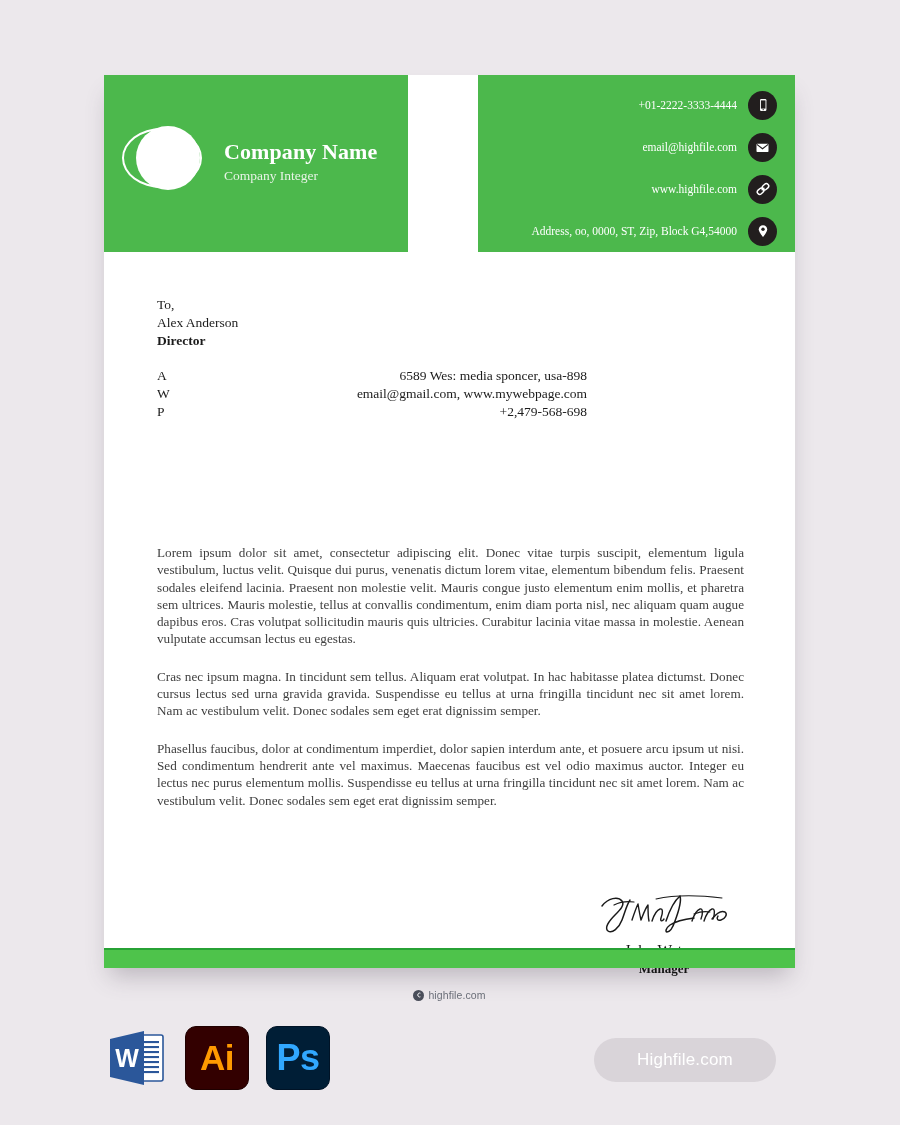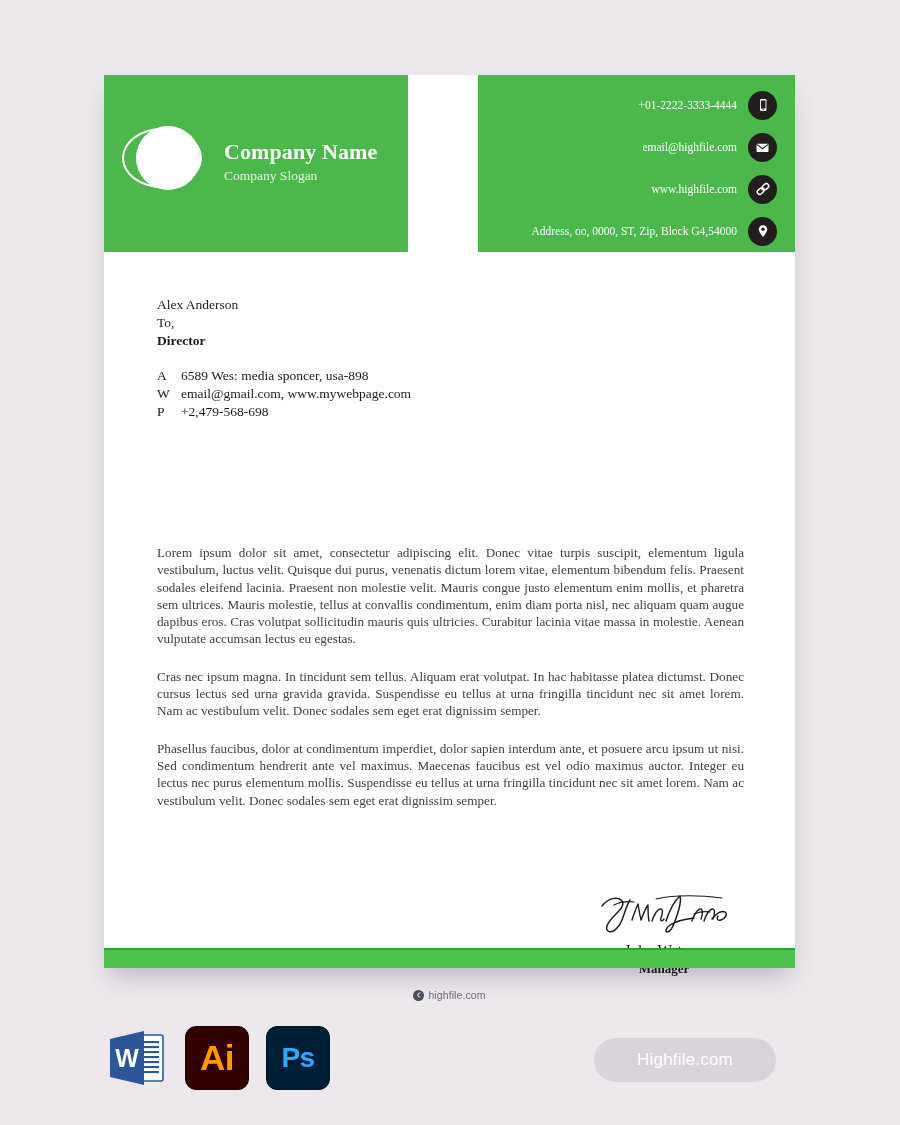--- a/index.html
+++ b/index.html
@@ -170,21 +170,21 @@
     display: flex;
     font-family: "Liberation Serif", serif;
     font-size: 13.5px;
     line-height: 18px;
     color: #1b1b1b;
   }
   .detail-key {
     width: 24px;
     flex: 0 0 24px;
   }
-  .detail-val { flex: 1 1 auto; }
+  .detail-val { flex: 1 1 auto; text-align: right; }
 
   
   #letter-paragraphs {
     position: absolute;
     left: 53px;
     top: 292px;
     width: 587px;
   }
   .letter-paragraph {
     font-family: "Liberation Serif", serif;
@@ -306,21 +306,21 @@
   }
   
   #format-icon-ps {
     background: #001e36;
     border: 1px solid #001326;
     box-sizing: border-box;
   }
   #format-icon-ps .fmt-label {
     font-family: "Liberation Sans", sans-serif;
     font-weight: bold;
-    font-size: 28px;
+    font-size: 36px;
     color: #31a8ff;
     letter-spacing: -0.5px;
   }
 
   
   #site-badge {
     position: absolute;
     left: 594px;
     top: 1038px;
     width: 182px;
@@ -348,21 +348,21 @@
     <div class="header-band" id="header-brand-band"></div>
     <div class="header-band" id="header-contact-band"></div>
 
     <div id="brand-logo">
       <div id="logo-ellipse-outline"></div>
       <div id="logo-solid-circle"></div>
     </div>
 
     <div id="brand-text">
       <div id="company-name">Company Name</div>
-      <div id="company-slogan">Company Slogan</div>
+      <div id="company-slogan">Company Integer</div>
     </div>
 
     <div id="contact-list">
 
       <div class="contact-row">
         <div class="contact-text">+01-2222-3333-4444</div>
         <div class="contact-icon">
           <svg width="16" height="16" viewBox="0 0 16 16">
             <rect x="5" y="2" width="6.4" height="12" rx="1.2" fill="#ffffff"></rect>
             <rect x="5.9" y="3.4" width="4.6" height="8.2" fill="#221e1e"></rect>
@@ -403,22 +403,22 @@
           </svg>
         </div>
       </div>
 
     </div>
   </div>
 
   <div id="letter-body">
 
     <div id="recipient-block">
+      <div class="recipient-line">To,</div>
       <div class="recipient-line">Alex Anderson</div>
-      <div class="recipient-line">To,</div>
       <div class="recipient-line is-bold">Director</div>
     </div>
 
     <div id="recipient-details">
       <div class="detail-row">
         <span class="detail-key">A</span>
         <span class="detail-val">6589 Wes: media sponcer, usa-898</span>
       </div>
       <div class="detail-row">
         <span class="detail-key">W</span>

